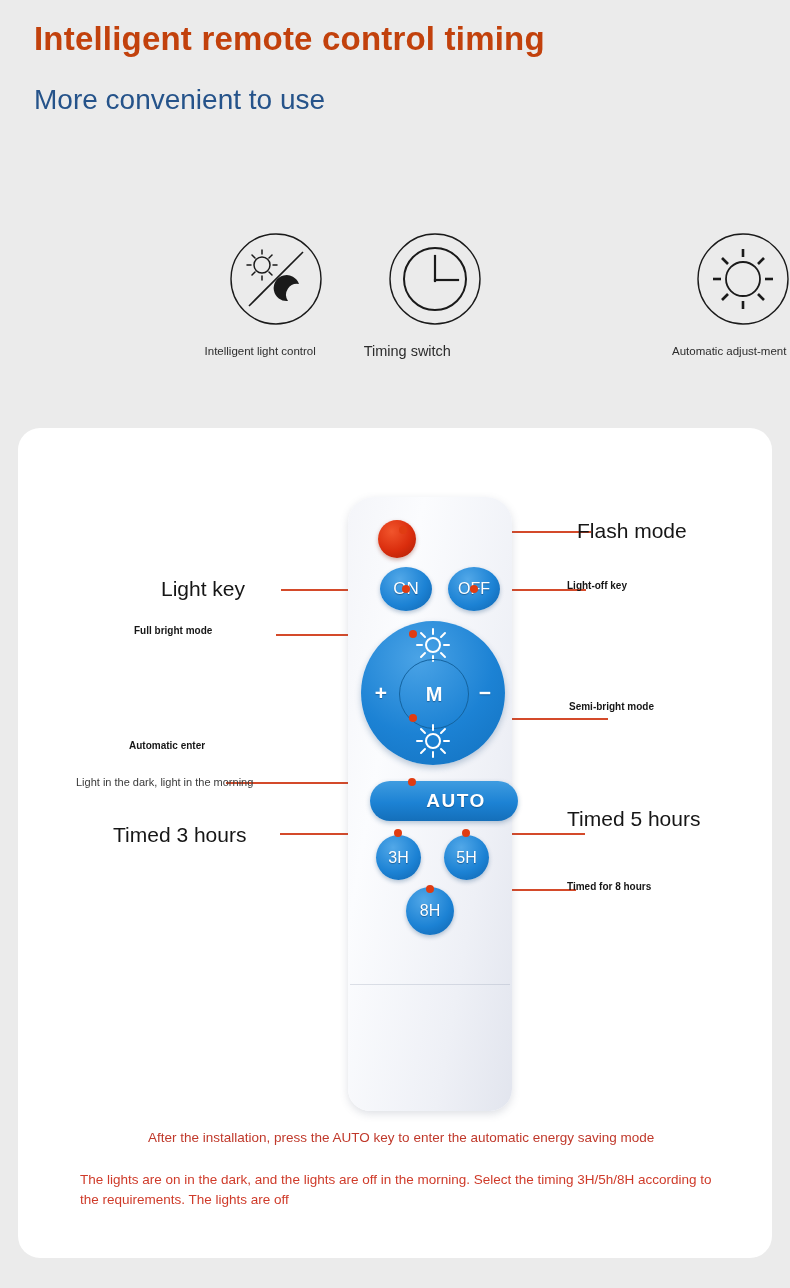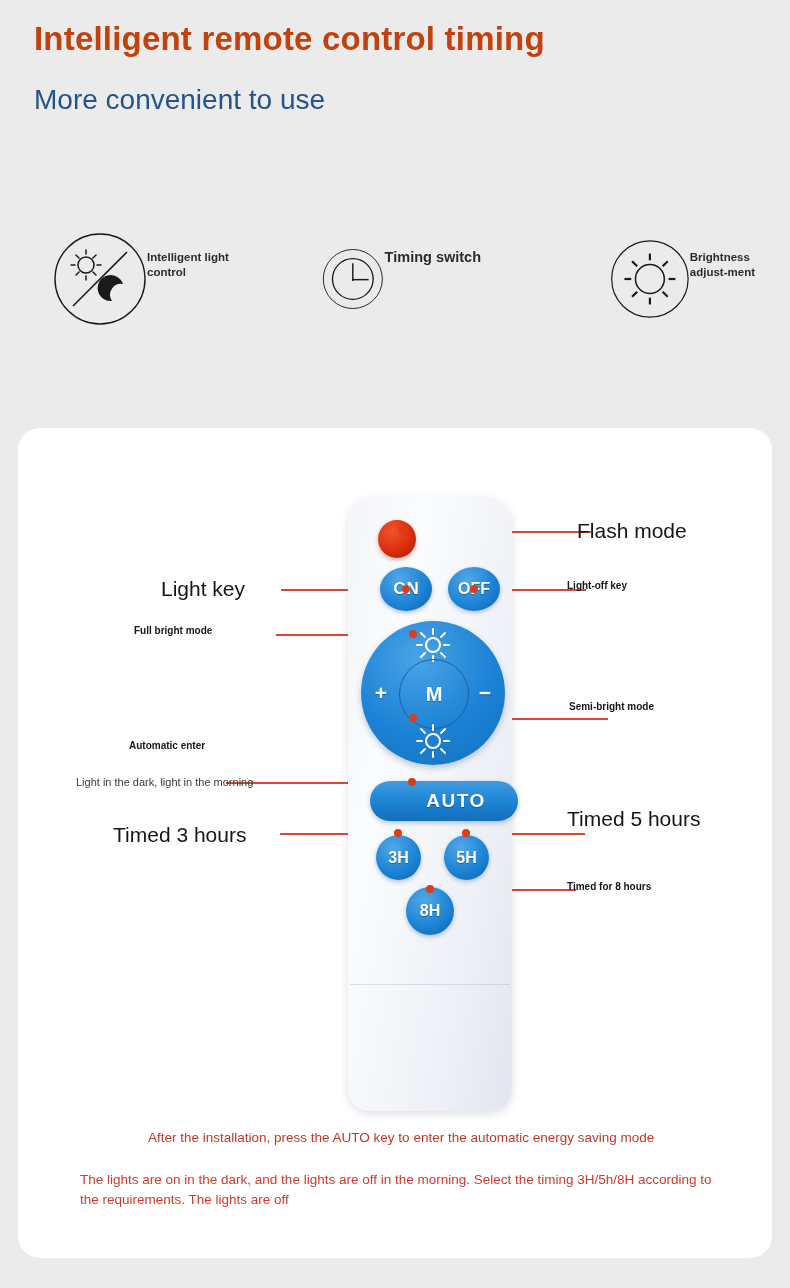--- a/index.html
+++ b/index.html
@@ -42,23 +42,22 @@
   
   .features {
     position: absolute;
     left: 0;
     top: 232px;
     width: 790px;
     display: flex;
   }
   .feature {
     display: flex;
-    flex-direction: row;
-    align-items: flex-start;
-    font-weight: bold;
+    flex-direction: column;
+    align-items: flex-end;
   }
   .feature.f1 { width: 270px; margin-left: 53px; }
   .feature.f2 { width: 160px; margin-left: 0px; }
   .feature.f3 { width: 180px; margin-left: 128px; }
 
   .ficon {
     width: 94px;
     height: 94px;
   }
   .flabel {
@@ -113,21 +112,21 @@
     border-radius: 50%;
     background: radial-gradient(circle at 36% 30%, #f1552c 0%, #da2d0d 55%, #aa1e06 100%);
     box-shadow: 0 2px 4px rgba(120,30,10,.35);
   }
   .btn-round {
     position: absolute;
     border-radius: 50%;
     background: radial-gradient(circle at 38% 28%, #52a8e8 0%, #1c82d4 58%, #0f63ad 100%);
     box-shadow: 0 2px 4px rgba(20,70,120,.30);
     color: #fff;
-    font-weight: bold;
+    font-weight: normal;
     display: flex;
     align-items: center;
     justify-content: center;
     text-shadow: 0 1px 1px rgba(0,40,80,.45);
   }
   .btn-on  { left: 32px;  top: 70px; width: 52px; height: 44px; font-size: 17px; }
   .btn-off { left: 100px; top: 70px; width: 52px; height: 44px; font-size: 16px; }
 
   .wheel {
     position: absolute;
@@ -285,21 +284,21 @@
         <line x1="47" y1="17" x2="47" y2="25"></line>
         <line x1="47" y1="69" x2="47" y2="77"></line>
         <line x1="17" y1="47" x2="25" y2="47"></line>
         <line x1="69" y1="47" x2="77" y2="47"></line>
         <line x1="26" y1="26" x2="32" y2="32"></line>
         <line x1="62" y1="62" x2="68" y2="68"></line>
         <line x1="68" y1="26" x2="62" y2="32"></line>
         <line x1="32" y1="62" x2="26" y2="68"></line>
       </g>
     </svg>
-    <div class="flabel small">Brightness adjust-ment</div>
+    <div class="flabel small">Automatic adjust-ment</div>
   </div>
 
 </div>
 
 <div class="card">
 
   <div class="leader" style="left:398px; top:103px; width:175px;"></div>
   <div class="leader" style="left:263px; top:161px; width:100px;"></div>
   <div class="leader" style="left:468px; top:161px; width:100px;"></div>
   <div class="leader" style="left:258px; top:206px; width:110px;"></div>

